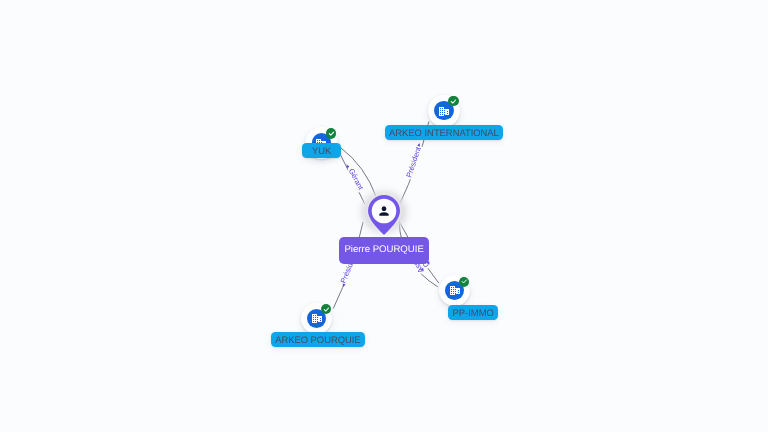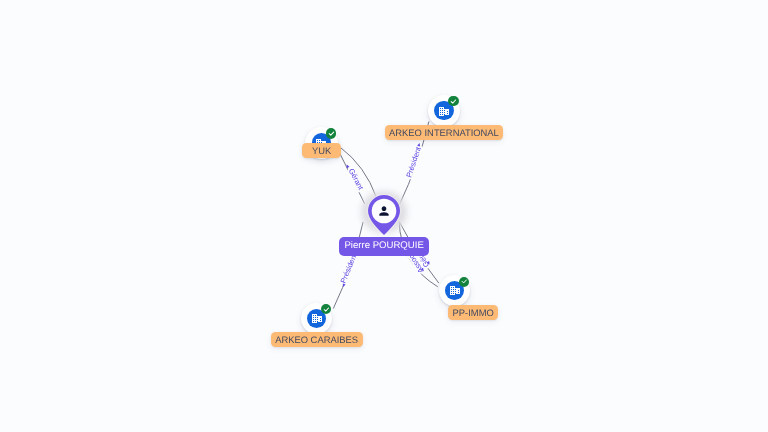--- a/index.html
+++ b/index.html
@@ -10,26 +10,26 @@
   svg#graph{position:absolute;left:0;top:0;width:768px;height:432px;overflow:visible;}
   .edge-path{fill:none;stroke:#5c6073;stroke-width:0.85;}
   .edge-label{font-family:"Liberation Sans",sans-serif;font-size:7.5px;fill:#5b46e0;
               stroke:#fbfcfe;stroke-width:4.0px;paint-order:stroke fill;
               stroke-linejoin:round;}
   .edge-arrow{fill:#5b46e0;}
   .halo{position:absolute;border-radius:50%;background:#e3e3e6;}
   .co-circle{position:absolute;border-radius:50%;background:#fff;}
   .co-icon{position:absolute;border-radius:50%;background:#1466dc;}
   .badge{position:absolute;border-radius:50%;background:#12823c;}
-  .chip{position:absolute;border-radius:4.5px;background:#fdba74;color:#434a61;
+  .chip{position:absolute;border-radius:4.5px;background:#0ea5e9;color:#434a61;
         font-size:9.4px;white-space:nowrap;text-align:center;line-height:1;
         height:14.8px;padding:0 4.6px;min-width:30px;box-sizing:content-box;
         display:flex;align-items:center;justify-content:center;}
   .chip-person{background:#7557e8;color:#fff;font-size:9.6px;border-radius:5px;
-        height:19px;padding:0 5px;}
+        height:27px;padding:0 5px;}
   .pin{position:absolute;}
 </style>
 </head>
 <body>
 
 <div id="stage">
   <svg id="graph" viewBox="0 0 768 432" xmlns="http://www.w3.org/2000/svg">
     <g id="edge-lines">
         <path d="M338.5,150.8 Q351.8,177.2 364.7,203.9" class="edge-path"></path>
         <path d="M340.1,147.2 Q365.3,166.2 376.4,197.4" class="edge-path"></path>
@@ -190,21 +190,21 @@
               <rect x="12" y="19" width="10" height="2" fill="#1466dc"></rect>
             </g>
           </svg>
         </div>
         <div class="badge" style="left: 320.882px; top: 303.853px; width: 10.27px; height: 10.27px; display: flex; align-items: center; justify-content: center;">
           <svg viewBox="0 0 24 24" width="8.729500000000002" height="8.729500000000002">
             <path fill="none" stroke="#ffffff" stroke-width="2.8" stroke-linecap="round" stroke-linejoin="round" d="M6 12.4 L10.2 16.6 L18 8.2"></path>
           </svg>
         </div>
         <div class="chip" style="left: 270.6px; top: 332.3px; box-shadow: rgba(45, 55, 85, 0.09) 0px 1px 2px, rgba(45, 55, 85, 0.07) 0px 2px 6px;">
-          <span>ARKEO CARAIBES</span>
+          <span>ARKEO POURQUIE</span>
         </div>
       </div>
       <div>
         <div class="halo" style="left: 360.9px; top: 190.5px; width: 46px; height: 42px; filter: blur(3.2px); opacity: 1; background: rgb(222, 222, 226);"></div>
         <svg class="pin" viewBox="0 0 32 40" width="32" height="40" style="left: 367.9px; top: 195px; filter: drop-shadow(rgba(255, 255, 255, 0.9) 0px 0px 1.3px);">
           <path fill="#7557e8" d="M16 0 C7.16 0 0 7.16 0 16 C0 24 8.4 32.5 16 40 C23.6 32.5 32 24 32 16 C32 7.16 24.84 0 16 0 Z"></path>
           <circle cx="16" cy="16" r="12.3" fill="#fdfdff"></circle>
         </svg>
         <div style="position: absolute; left: 376.4px; top: 203.5px; width: 15px; height: 15px; display: flex; align-items: center; justify-content: center;">
           <svg viewBox="0 0 24 24" width="14" height="14">

